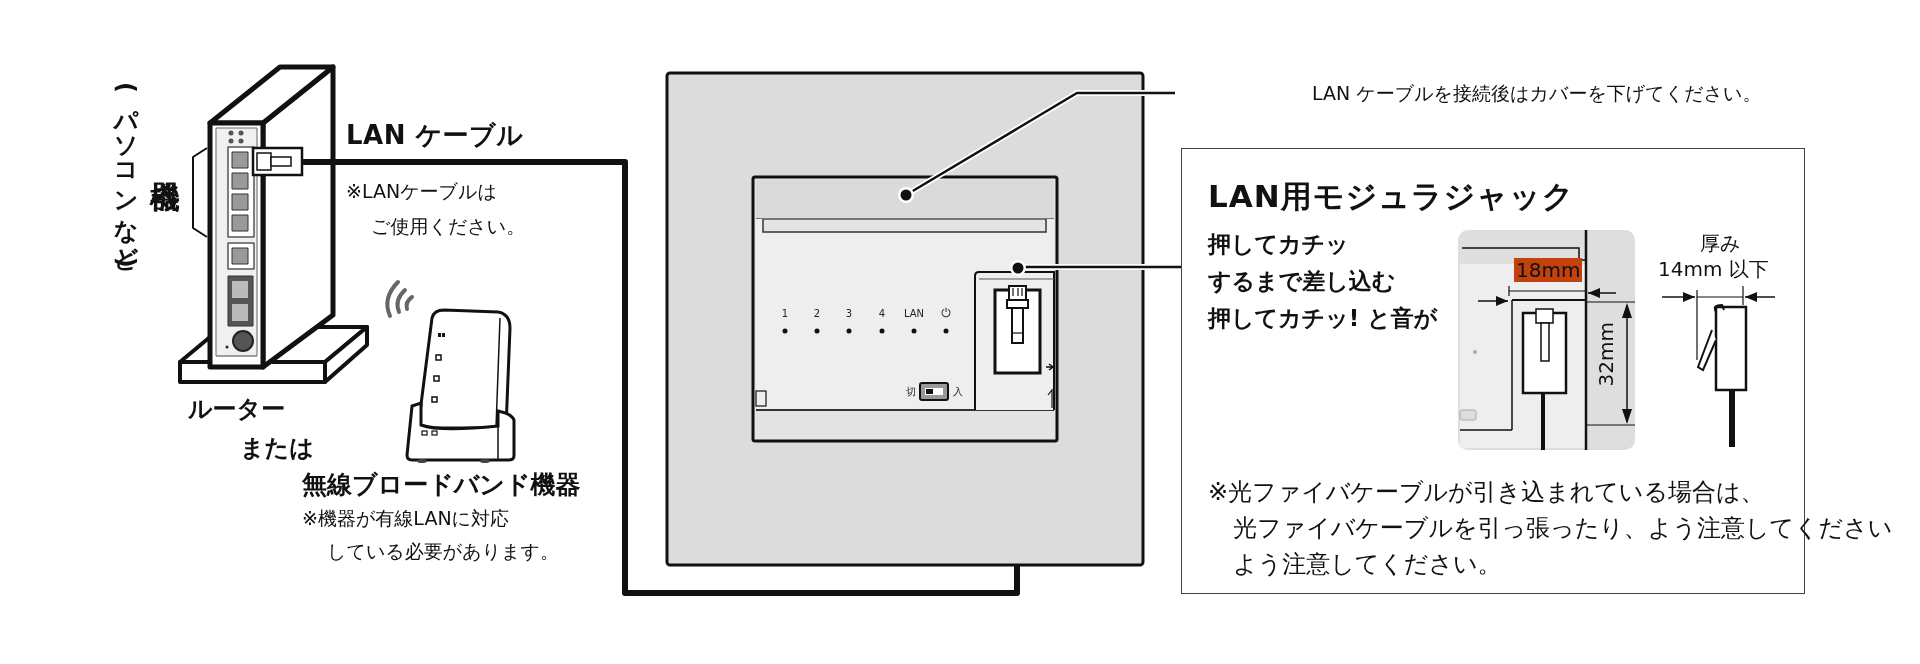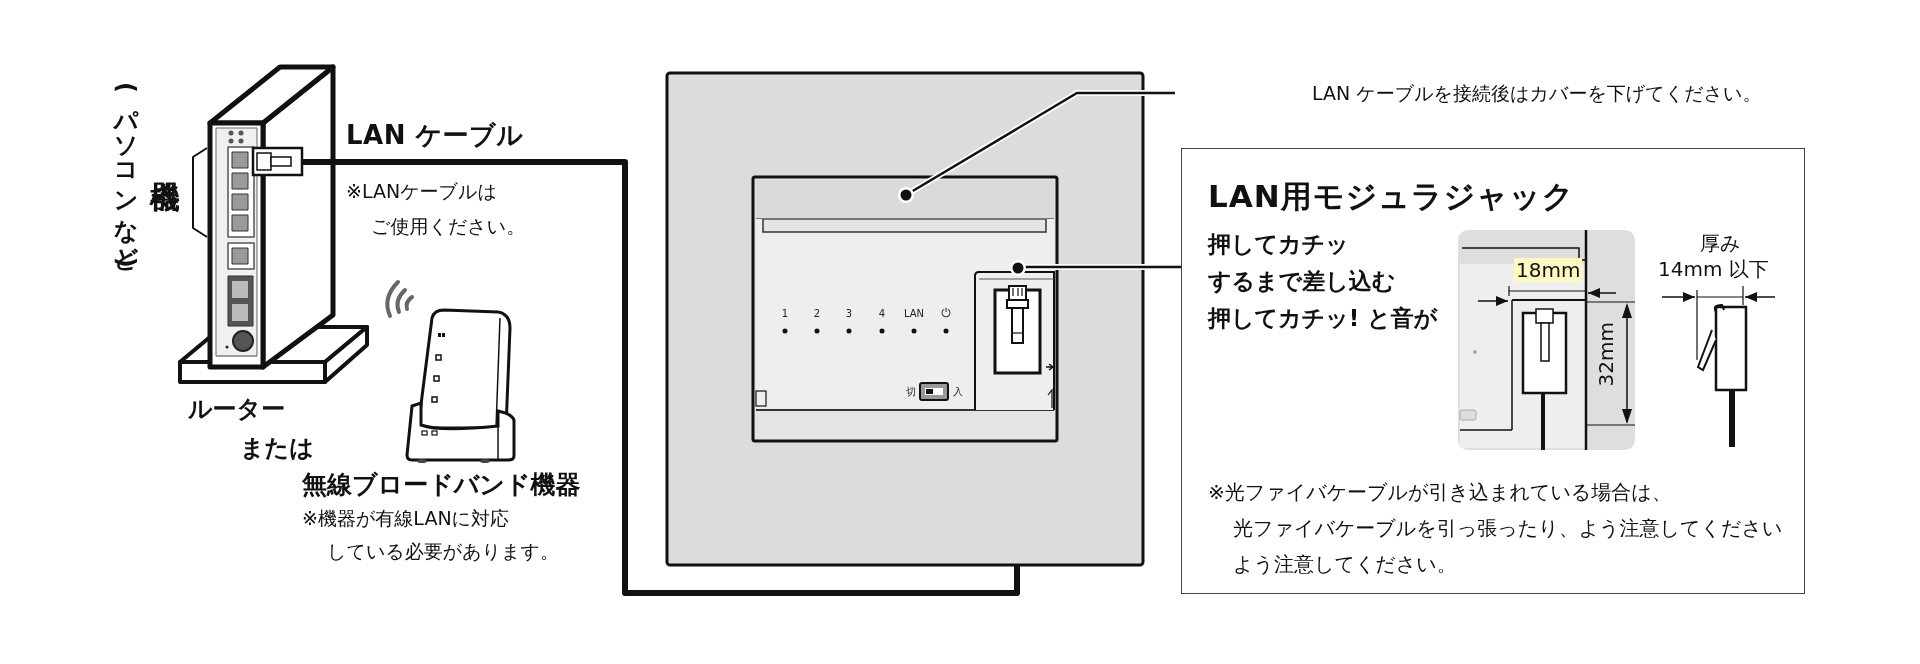--- a/index.html
+++ b/index.html
@@ -17,21 +17,21 @@
   .device-main { left:144px; top:158px; font-size:30px; font-weight:bold; }
   .router-label { left:188px; top:393px; font-size:24px; font-weight:bold; white-space:nowrap; }
   .or-label { left:240px; top:432px; font-size:24px; font-weight:bold; white-space:nowrap; }
   .wireless-title { left:302px; top:468px; font-size:25px; font-weight:bold; white-space:nowrap; }
   .wireless-note { left:302px; top:502px; line-height:33px; }
   .cover-callout { left:1264px; top:81px; font-size:19px; white-space:nowrap;margin-left:48px; }
   .info-box { left:1181px; top:148px; width:624px; height:446px; border:1.5px solid #444; box-sizing:border-box; background:transparent; }
   .info-title { left:1208px; top:176px; font-size:31px; font-weight:bold; white-space:nowrap; letter-spacing:1px; }
   .instr { left:1208px; top:226px; font-size:23px; font-weight:bold; line-height:37px; white-space:nowrap; }
   .instr span { display:block; }
-  .fiber-note { left:1208px; top:474px; line-height:36px; font-size:20px; }
+  .fiber-note { left:1208px; top:474px; line-height:36px; font-size:24px; }
   .dim { font-size:20px; white-space:nowrap; }
   .led-label { font-size:10px; color:#222; transform:translateX(-50%); white-space:nowrap; }
   .sw-label { font-size:10px; color:#222; white-space:nowrap; }
 </style>
 </head>
 <body>
 
 <svg class="layer" viewBox="0 0 1920 664" xmlns="http://www.w3.org/2000/svg">
 
   <g stroke="#111" stroke-linejoin="round">
@@ -240,21 +240,21 @@
 <div class="abs sw-label" style="left:953px; top:385px;">入</div>
 
 <div class="abs info-box"></div>
 <div class="abs info-title">LAN用モジュラジャック</div>
 <div class="abs instr">
   <span>押してカチッ</span>
   <span>するまで差し込む</span>
   <span>押してカチッ! と音が</span>
 </div>
 
-<div class="abs dim" style="left:1514px; top:258px; background:#fef9c3; padding:0 2px;">18mm</div>
+<div class="abs dim" style="left:1514px; top:258px; background:#c2410c; padding:0 2px;">18mm</div>
 <div class="abs dim vert" style="left:1594px; top:322px; transform:rotate(180deg); background:#dedede;">32mm</div>
 <div class="abs dim" style="left:1700px; top:230px;">厚み</div>
 <div class="abs dim" style="left:1658px; top:256px;">14mm 以下</div>
 
 <div class="abs note fiber-note">
   <span class="first">※光ファイバケーブルが引き込まれている場合は、</span>
   <span class="cont">光ファイバケーブルを引っ張ったり、よう注意してください</span>
   <span class="cont">よう注意してください。</span>
 </div>
 

